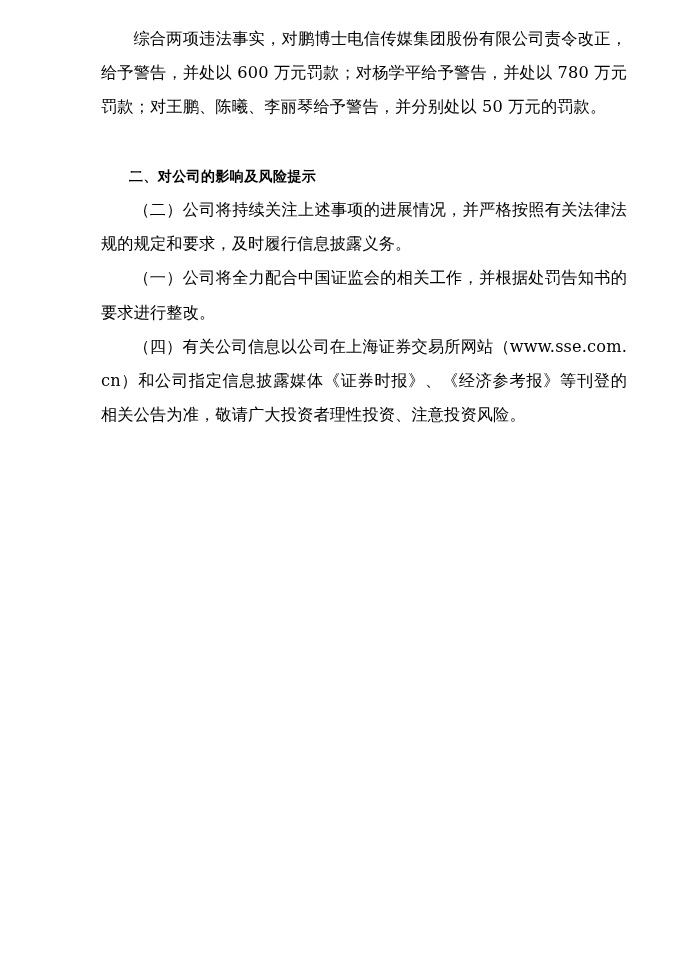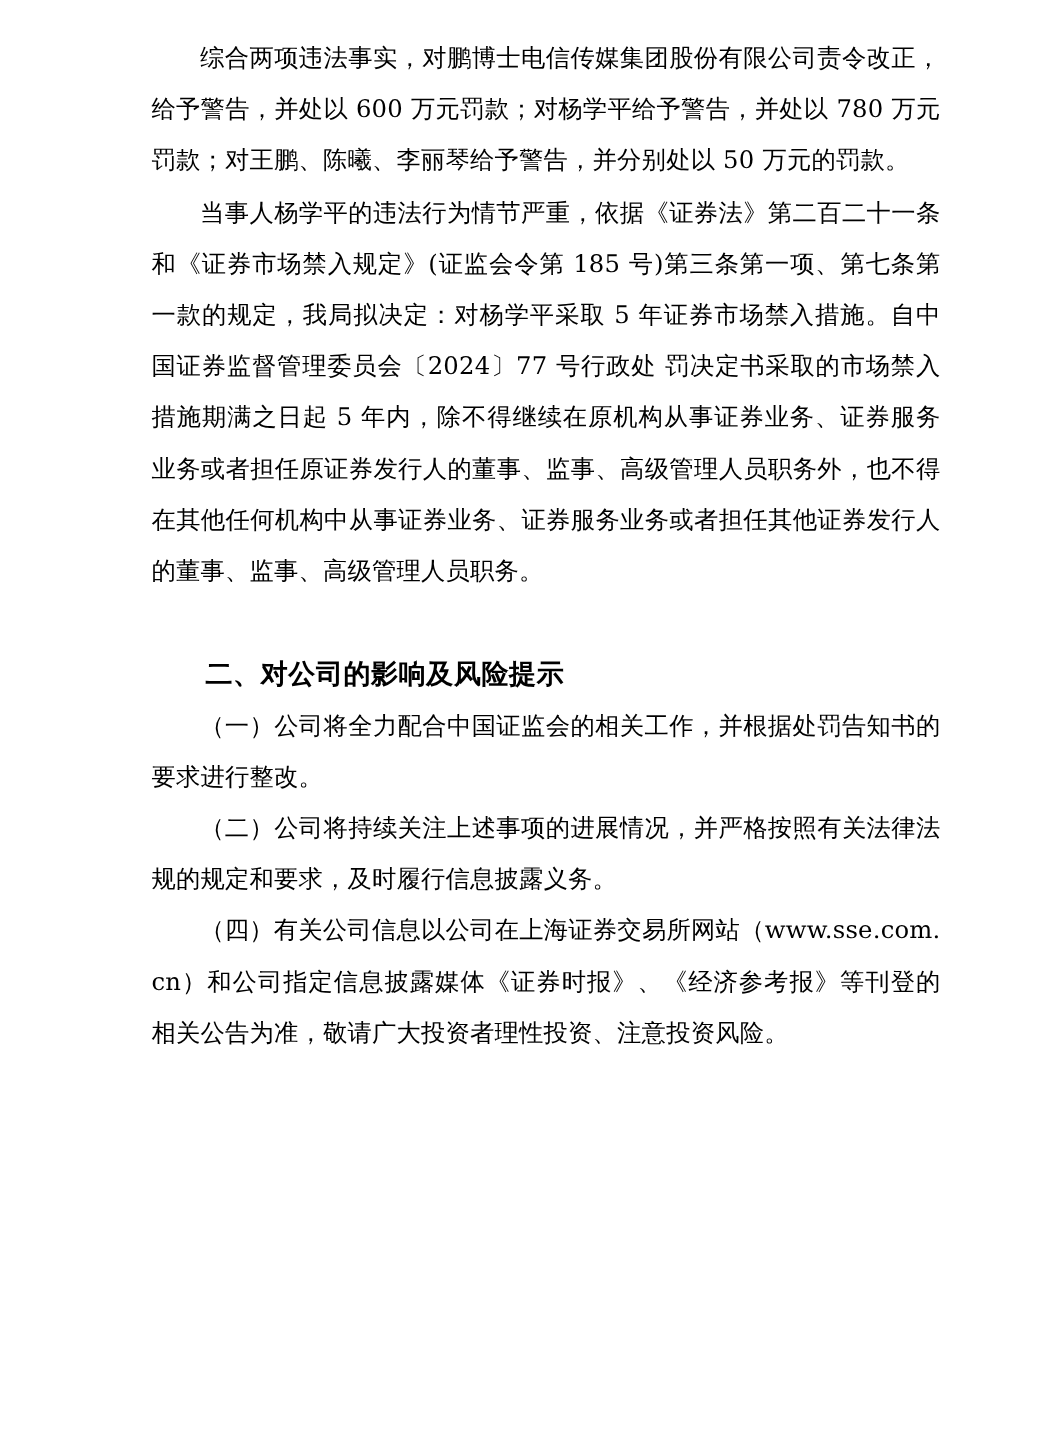--- a/index.html
+++ b/index.html
@@ -33,50 +33,49 @@
     line-height: 34.2px;
     text-align: justify;
     text-justify: inter-ideograph;
     text-indent: 2em;
     margin: 0;
     letter-spacing: 0.15px;
     font-family: "DejaVu Serif", "Liberation Serif", serif;
     word-break: break-all;
   }
   .heading {
-    font-size: 18px;
+    font-size: 14px;
     line-height: 34.2px;
     text-indent: 2em;
     margin: 0;
     font-weight: bold;
     letter-spacing: 0.4px;
-    font-family: Liberation Serif, serif;
+    font-family: Liberation Sans, sans-serif;
   }
   .spacer {
     height: 34.2px;
     line-height: 34.2px;
     font-size: 16.2px;
   }
 </style>
 </head>
 <body>
 
 <div id="page">
   <div id="text-column">
 
     <p class="para">综合两项违法事实，对鹏博士电信传媒集团股份有限公司责令改正，给予警告，并处以 600 万元罚款；对杨学平给予警告，并处以 780 万元罚款；对王鹏、陈曦、李丽琴给予警告，并分别处以 50 万元的罚款。</p>
 
-    <p class="para">当事人杨学平的违法行为情节严重，依据《证券法》第二百二十一条和《证券市场禁入规定》(证监会令第 185 号)第三条第一项、第七条第一款的规定，我局拟决定：对杨学平采取 5 年证券市场禁入措施。自中国证券监督管理委员会〔2024〕77 号行政处 罚决定书采取的市场禁入措施期满之日起 5 年内，除不得继续在原机构从事证券业务、证券服务业务或者担任原证券发行人的董事、监事、高级管理人员职务外，也不得在其他任何机构中从事证券业务、证券服务业务或者担任其他证券发行人的董事、监事、高级管理人员职务。</p>
 
 
     <div class="spacer">&nbsp;</div>
 
     <p class="heading">二、对公司的影响及风险提示</p>
 
+    <p class="para">（二）公司将持续关注上述事项的进展情况，并严格按照有关法律法规的规定和要求，及时履行信息披露义务。</p>
+
     <p class="para">（一）公司将全力配合中国证监会的相关工作，并根据处罚告知书的要求进行整改。</p>
-
-    <p class="para">（二）公司将持续关注上述事项的进展情况，并严格按照有关法律法规的规定和要求，及时履行信息披露义务。</p>
 
 
     <p class="para">（四）有关公司信息以公司在上海证券交易所网站（www.sse.com.cn）和公司指定信息披露媒体《证券时报》、《经济参考报》等刊登的相关公告为准，敬请广大投资者理性投资、注意投资风险。</p>
 
   </div>
 </div>
 
 </body></html>

